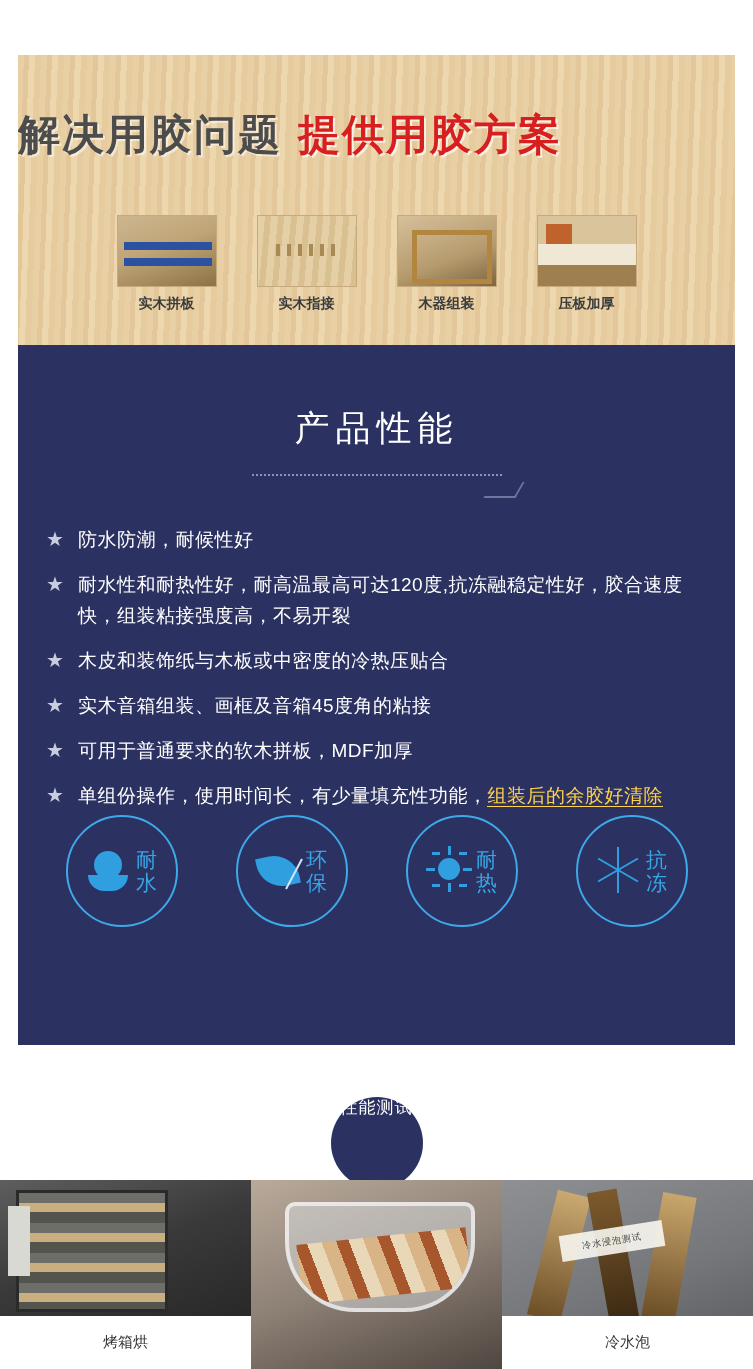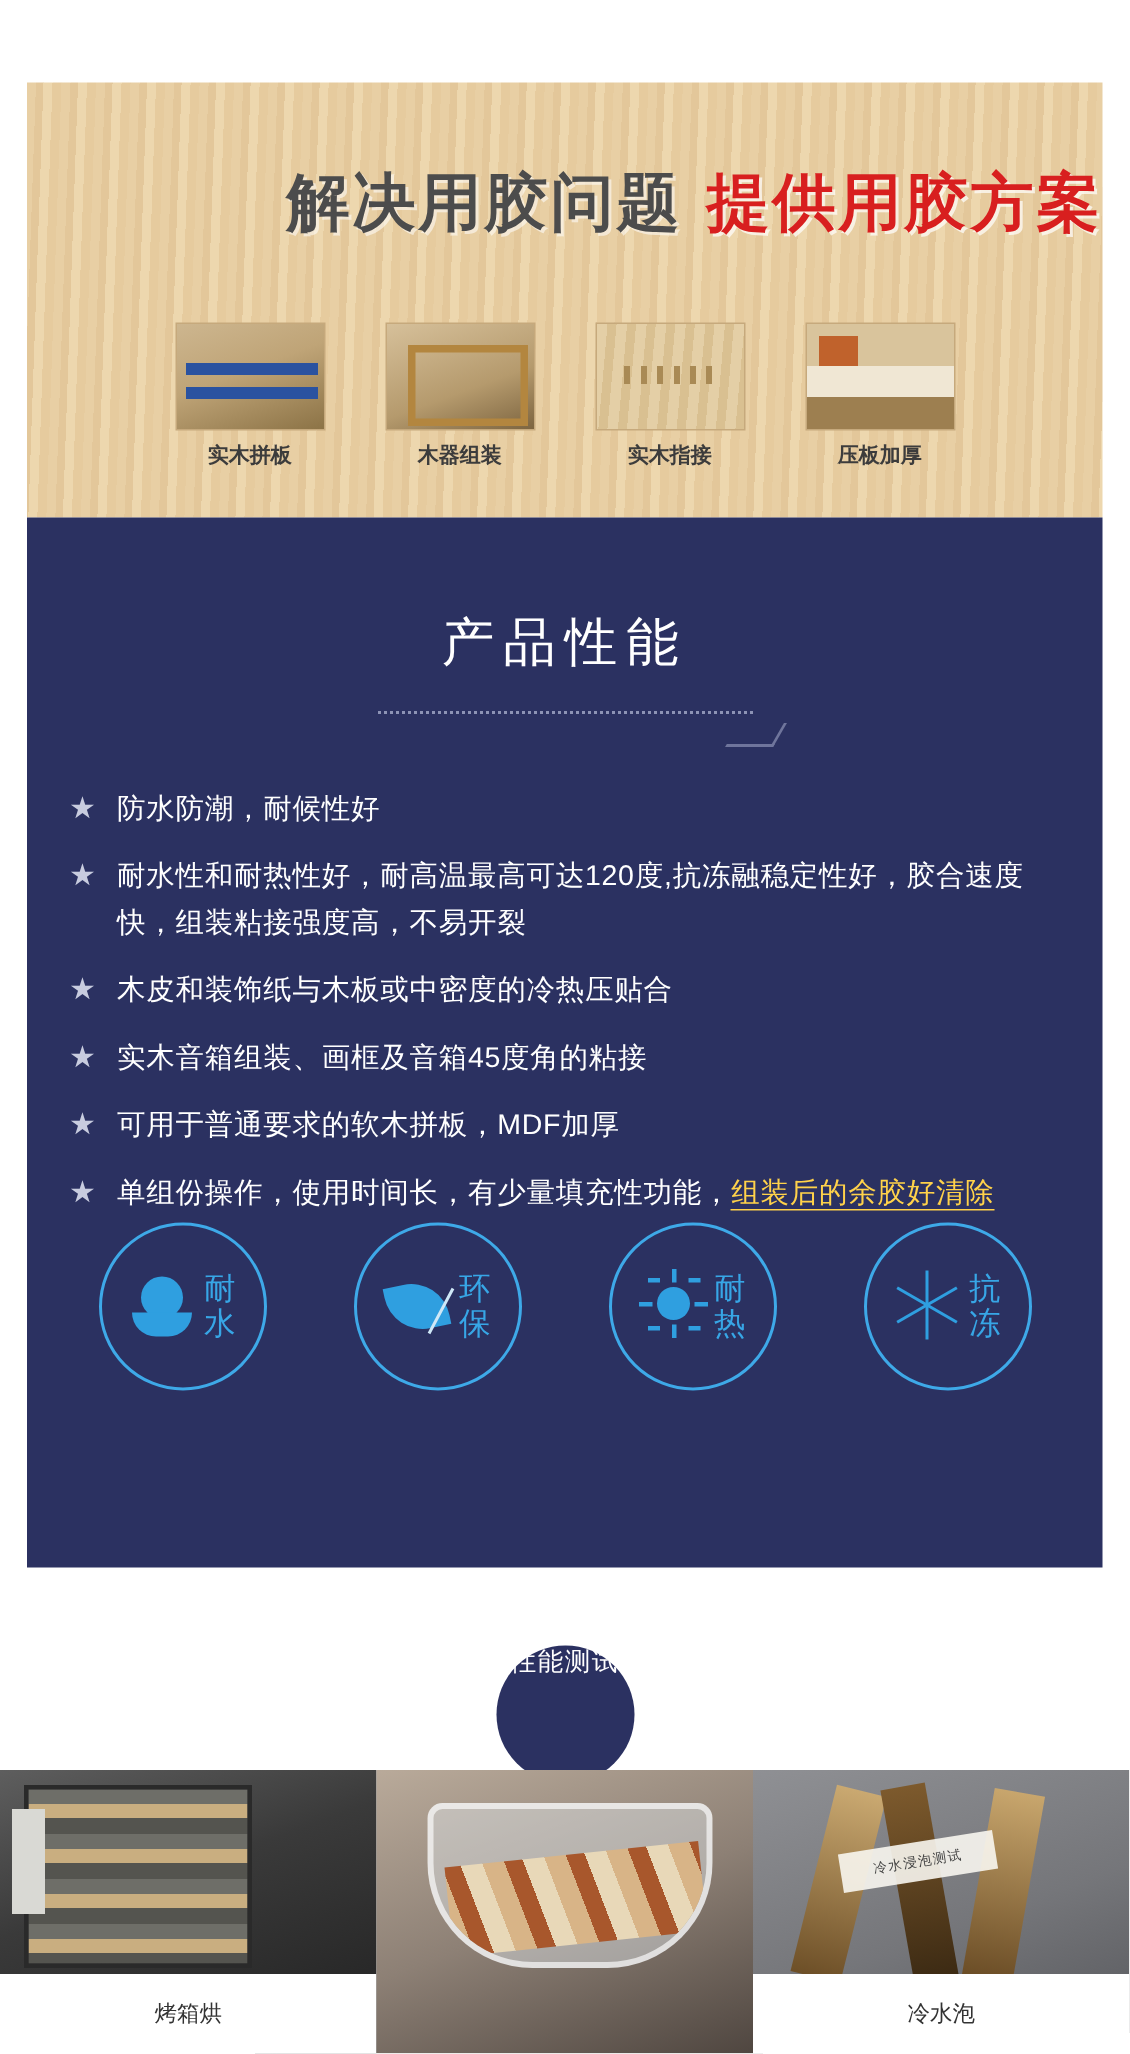--- a/index.html
+++ b/index.html
@@ -31,21 +31,21 @@
         #edd7ae 11px, #edd7ae 17px,
         #e6cb9e 17px, #e6cb9e 23px
       );
     overflow: hidden;
   }
   .banner-title {
     position: absolute;
     top: 52px;
     left: 0;
     width: 100%;
-    text-align: right;
+    text-align: left;
     white-space: nowrap;
     font-size: 42px;
     font-weight: bold;
     letter-spacing: 2px;
   }
   .bt-dark {
     color: #4c4c4c;
     text-shadow: 2px 2px 0 rgba(255,255,255,.55);
   }
   .bt-red {
@@ -346,26 +346,26 @@
     <div class="banner-title">
       <span class="bt-dark">解决用胶问题</span><span class="bt-red">提供用胶方案</span>
     </div>
 
     <div class="thumbs">
       <div class="thumb">
         <div class="pic pic-1"></div>
         <div class="cap">实木拼板</div>
       </div>
       <div class="thumb">
+        <div class="pic pic-3"></div>
+        <div class="cap">实木指接</div>
+      </div>
+      <div class="thumb">
         <div class="pic pic-2"></div>
         <div class="cap">木器组装</div>
-      </div>
-      <div class="thumb">
-        <div class="pic pic-3"></div>
-        <div class="cap">实木指接</div>
       </div>
       <div class="thumb">
         <div class="pic pic-4"></div>
         <div class="cap">压板加厚</div>
       </div>
     </div>
   </div>
 
   <div class="navy">
     <div class="sec-title">产品性能</div>

